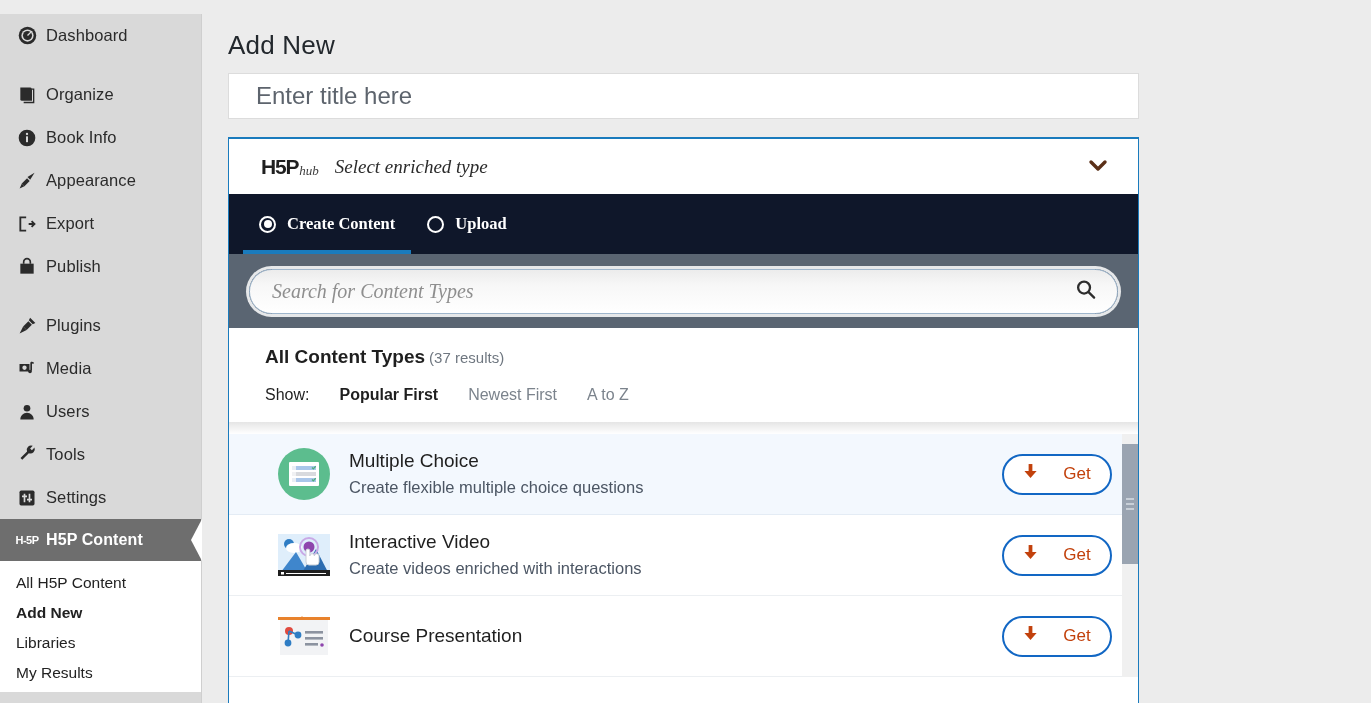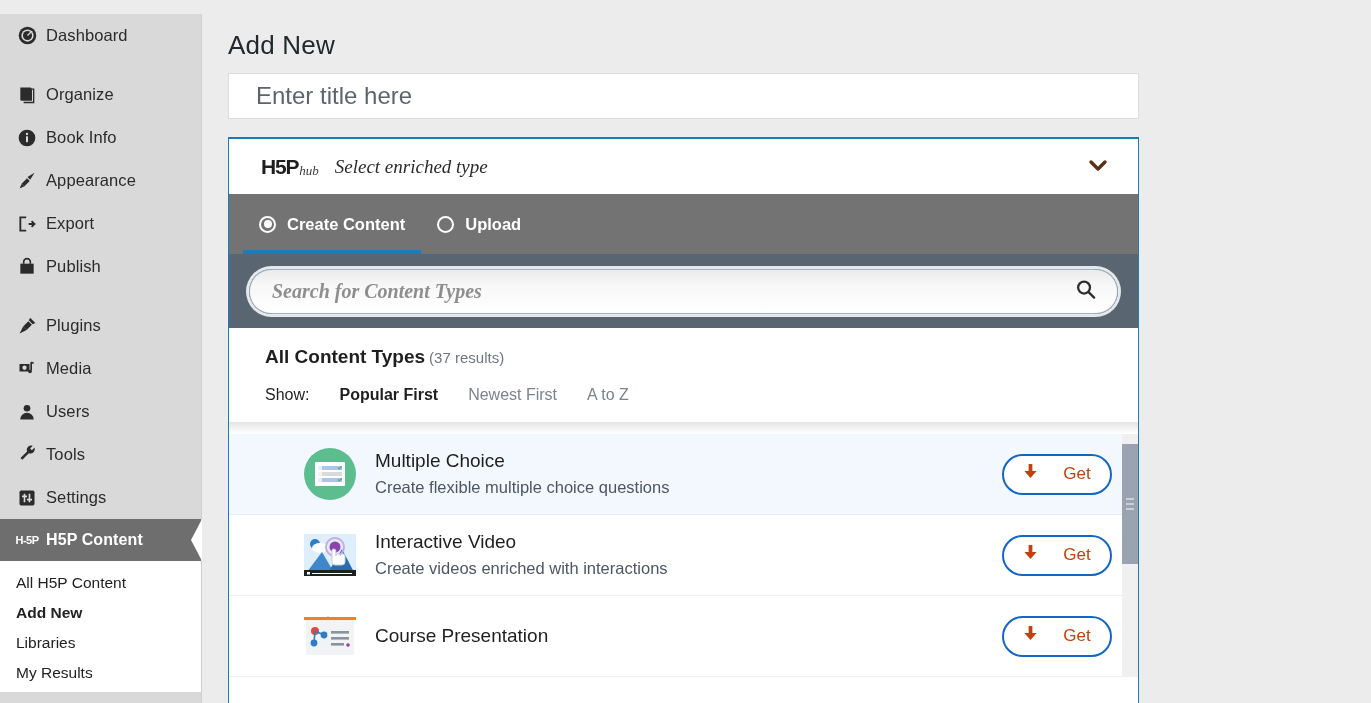--- a/index.html
+++ b/index.html
@@ -113,23 +113,23 @@
     font-size: 19px; font-style: italic; color: #2b2b2b;
     font-family: "Liberation Serif", serif;
   }
   .chev {
     position: absolute; right: 30px; top: 50%;
     transform: translateY(-50%);
     color: #5b3018; cursor: pointer;
   }
 
   .hub-tabs {
-    background: #737373; height: 60px;
-    display: flex; align-items: center;
-    padding-left: 14px; position: relative;
+    background: #0f172a; height: 60px;
+    display: flex; align-items: center;
+    padding-left: 14px; position: relative; font-family: Liberation Serif, serif;
   }
   .hub-tab {
     display: flex; align-items: center;
     height: 60px; padding: 0 16px;
     color: #fff; font-size: 16.5px; font-weight: bold;
     cursor: pointer; position: relative;
   }
   .hub-tab .radio {
     width: 17px; height: 17px; border-radius: 50%;
     border: 2px solid #fff; margin-right: 11px;
@@ -153,21 +153,21 @@
     flex: 1; height: 45px; border-radius: 24px;
     background: linear-gradient(to bottom,#ececec 0%,#f7f7f7 35%,#ffffff 100%);
     border: 1px solid #9fb6cc;
     box-shadow: 0 0 0 3px rgba(255,255,255,.85);
     display: flex; align-items: center;
     padding: 0 14px 0 22px;
   }
   .search-pill input {
     flex: 1; border: 0; outline: 0; background: transparent;
     font-family: "Liberation Serif", serif;
-    font-style: italic; font-size: 20px; color: #8a8a8a; font-weight: bold;
+    font-style: italic; font-size: 20px; color: #8a8a8a;
   }
   .search-pill input::placeholder { color: #8e8e8e; opacity: 1; }
   .search-btn {
     background: none; border: 0; cursor: pointer;
     color: #2d2d2d; display: flex; align-items: center;
     padding: 0 6px;
   }
 
   .hub-meta { background:#fff; padding: 18px 0 0 36px; }
   .meta-title { font-size: 19px; color: #1f1f1f; font-weight: bold; }
@@ -184,21 +184,21 @@
 
   .list-sep {
     height: 12px;
     background: linear-gradient(to bottom, rgba(0,0,0,.10), rgba(0,0,0,0));
     margin-top: 18px;
   }
 
   .list { position: relative; background: #fff; }
   .ct-row {
     display: flex; align-items: center;
-    height: 81px; padding: 0 0 0 72px;
+    height: 81px; padding: 0 0 0 46px;
     border-bottom: 1px solid #eceff2;
     position: relative; cursor: pointer;
   }
   .ct-row.hl { background: #f3f8fe; border-bottom-color:#e4ecf5; }
   .ct-ico {
     width: 58px; min-width: 58px; height: 58px;
     display: flex; align-items: center; justify-content: center;
     margin-right: 16px;
   }
   .ct-text { flex: 1; }

